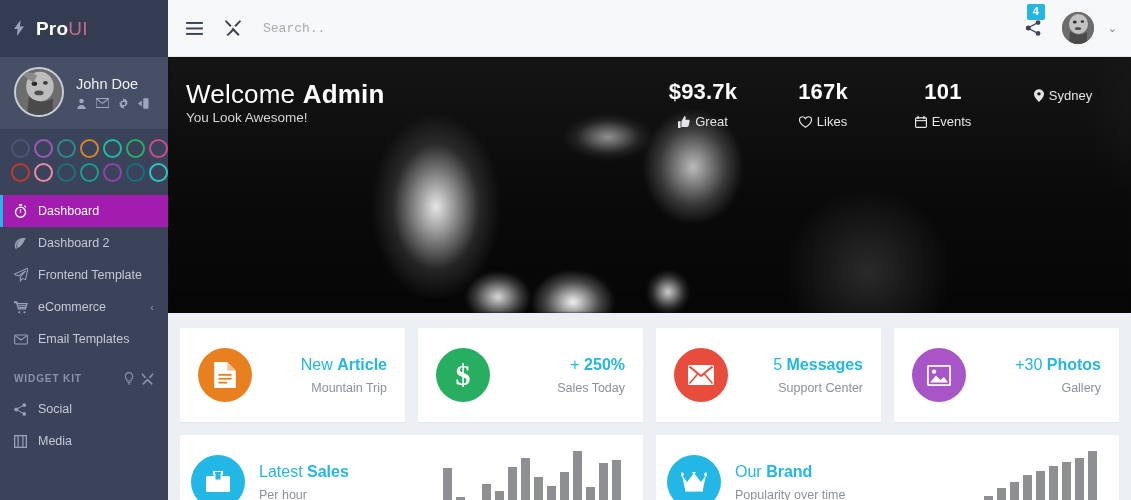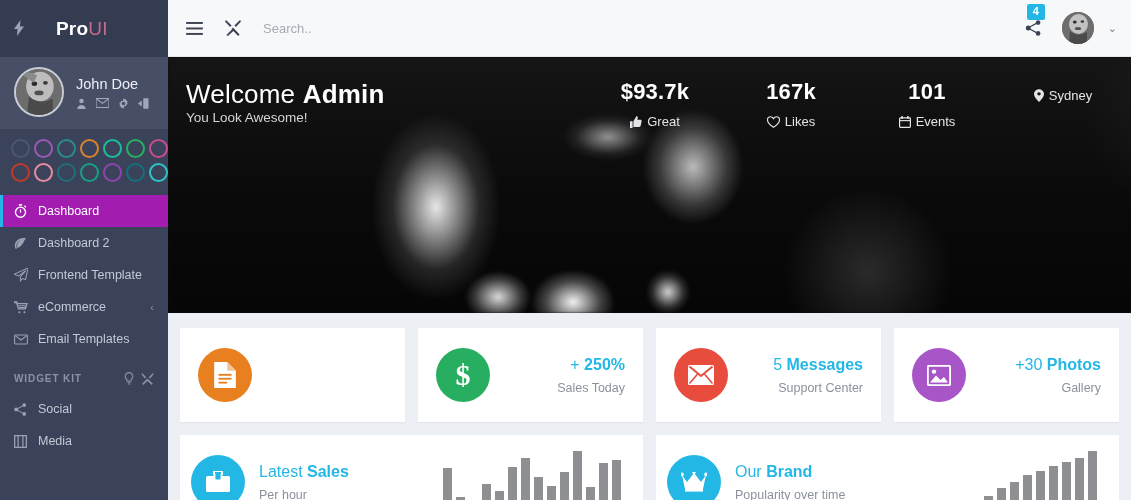--- a/index.html
+++ b/index.html
@@ -21,21 +21,21 @@
   }
   .brand {
     height: 57px;
     display: flex; align-items: center;
     padding-left: 14px;
     background: #343c51;
   }
   .brand-bolt {
     color: #9aa3b8; font-size: 15px; margin-right: 12px; line-height: 1;
   }
-  .brand-text { font-size: 19px; letter-spacing: .2px; margin-left: 20px; }
+  .brand-text { font-size: 19px; letter-spacing: .2px; }
   .brand-text .b1 { color: #ffffff; font-weight: bold; }
   .brand-text .b2 { color: #c76b8e; font-weight: normal; }
 
   .user-box {
     background: #474f67;
     padding: 12px 14px 14px 14px;
     display: flex; align-items: center;
     height: 72px;
   }
   .avatar-lg {
@@ -109,21 +109,21 @@
     display: flex; align-items: center;
     padding: 0 14px 0 18px;
     border-bottom: 1px solid #e4e7eb;
   }
   .tb-icon {
     color: #3c4454; margin-right: 22px; cursor: pointer; display:flex; align-items:center;
   }
   .tb-icon svg { fill:#3c4454; display:block; }
   .search-input {
     border: none; background: transparent; outline: none;
-    font-family: Liberation Sans, sans-serif;
+    font-family: Liberation Mono, monospace;
     font-size: 13px; color: #5a6170; width: 320px;
   }
   .search-input::placeholder { color: #a6abb5; }
   .tb-right { margin-left: auto; display: flex; align-items: center; gap: 14px; }
   .share-wrap { position: relative; padding: 4px 6px; cursor: pointer; display:flex; }
   .share-wrap svg { fill:#3c4454; display:block; }
   .badge {
     position: absolute; top: -12px; left: 8px;
     background: #23b7e5; color: #fff;
     font-size: 11px; font-weight: bold;
@@ -165,21 +165,21 @@
     padding: 22px 0 0 0;
     height: 100%;
   }
   .welcome { padding-left: 18px; }
   .welcome h1 {
     color: #ffffff; font-size: 26px; font-weight: normal; letter-spacing: .2px;
   }
   .welcome h1 b { font-weight: bold; }
   .welcome p { color: #d3d5d8; font-size: 13.5px; margin-top: 0; }
   .hero-stats {
-    margin-left: auto; display: flex; gap: 16px; padding-right: 8px;
+    margin-left: auto; display: flex; gap: 0; padding-right: 8px;
   }
   .stat { width: 120px; text-align: center; }
   .stat .val { color: #fff; font-size: 22px; font-weight: bold; letter-spacing: .2px; }
   .stat .lbl {
     color: #e2e4e7; font-size: 13px; margin-top: 9px;
     display: flex; align-items: center; justify-content: center; gap: 5px;
   }
   .stat .lbl svg { fill: #e2e4e7; display:block; }
 
   
@@ -493,20 +493,24 @@
         <div class="card">
           <div class="circ" style="background:#e8801f">
             <svg width="22" height="26" viewBox="0 0 20 24">
               <path d="M0 0h12l8 8v16H0z" fill="#fff"></path>
               <path d="M12 0l8 8h-8z" fill="#f2c49a"></path>
               <rect x="4" y="11" width="12" height="1.7" fill="#e8801f"></rect>
               <rect x="4" y="14.6" width="12" height="1.7" fill="#e8801f"></rect>
               <rect x="4" y="18.2" width="8" height="1.7" fill="#e8801f"></rect>
             </svg>
           </div>
+          <div class="card-txt">
+            <div class="card-title"><span>New </span><b>Article</b></div>
+            <div class="card-sub">Mountain Trip</div>
+          </div>
         </div>
 
         <div class="card">
           <div class="circ" style="background:#27ae60">
             <span class="dollar">$</span>
           </div>
           <div class="card-txt">
             <div class="card-title"><span>+ </span><b>250%</b></div>
             <div class="card-sub">Sales Today</div>
           </div>

